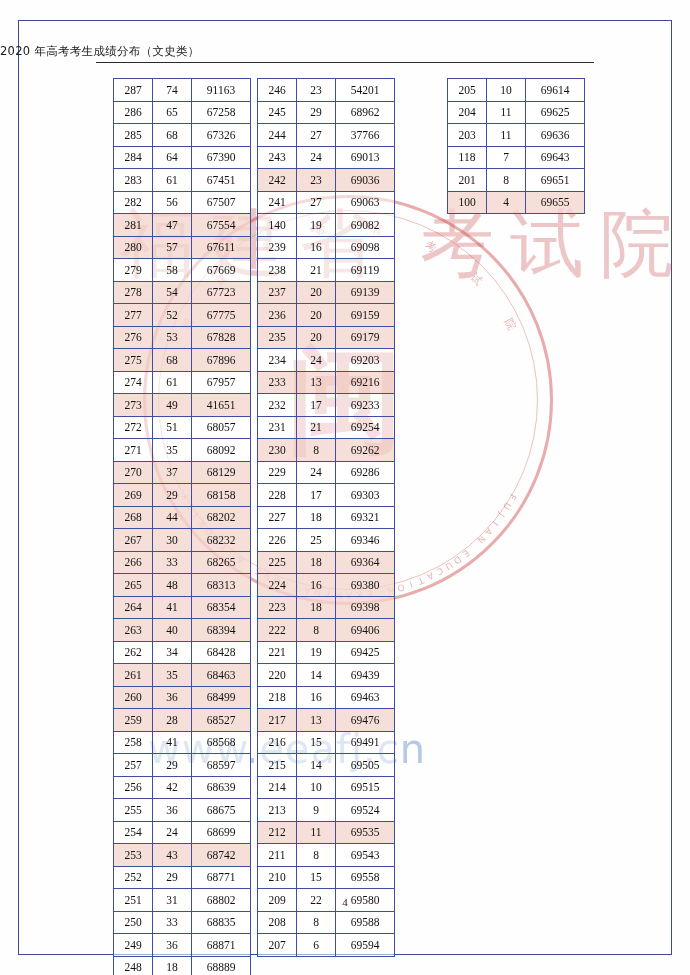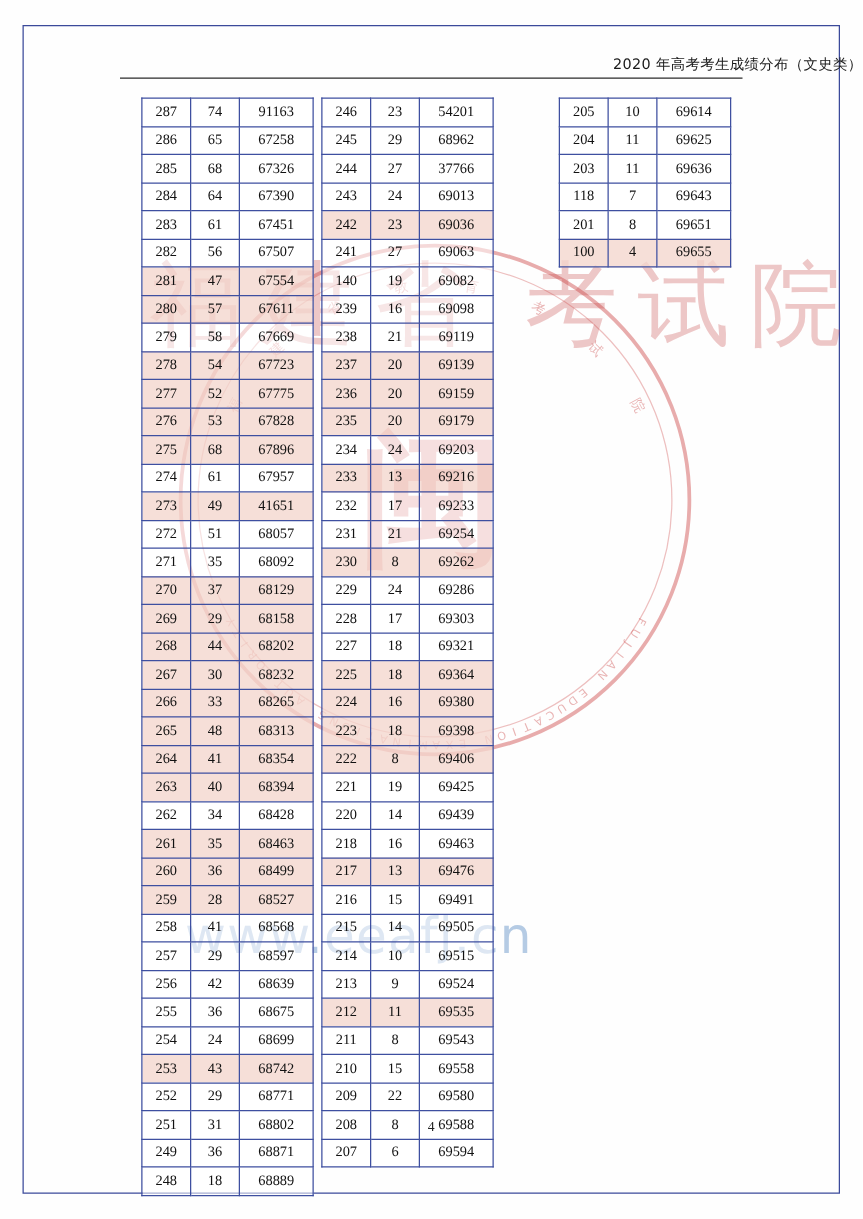--- a/index.html
+++ b/index.html
@@ -29,21 +29,21 @@
     width: 654px;
     height: 935px;
     border: 1px solid #3b4a9a;
     box-sizing: border-box;
   }
   .header-title {
     position: absolute;
     top: 44px;
     left: 0;
     width: 690px;
-    text-align: right;
+    text-align: left;
     font-size: 11.5px;
     color: #1a1a1a;
     letter-spacing: 0.3px;
     font-family: "DejaVu Sans", sans-serif;
   }
   .header-rule {
     position: absolute;
     left: 96px;
     top: 62px;
     width: 498px;
@@ -435,20 +435,25 @@
             <td class="c0">252</td>
             <td class="c1">29</td>
             <td class="c2">68771</td>
           </tr>
           <tr>
             <td class="c0">251</td>
             <td class="c1">31</td>
             <td class="c2">68802</td>
           </tr>
           <tr>
+            <td class="c0">250</td>
+            <td class="c1">33</td>
+            <td class="c2">68835</td>
+          </tr>
+          <tr>
             <td class="c0">249</td>
             <td class="c1">36</td>
             <td class="c2">68871</td>
           </tr>
           <tr>
             <td class="c0">248</td>
             <td class="c1">18</td>
             <td class="c2">68889</td>
           </tr>
         </tbody>
@@ -548,20 +553,25 @@
           <tr>
             <td class="c0">228</td>
             <td class="c1">17</td>
             <td class="c2">69303</td>
           </tr>
           <tr>
             <td class="c0">227</td>
             <td class="c1">18</td>
             <td class="c2">69321</td>
           </tr>
+          <tr>
+            <td class="c0">226</td>
+            <td class="c1">25</td>
+            <td class="c2">69346</td>
+          </tr>
           <tr class="hl">
             <td class="c0">225</td>
             <td class="c1">18</td>
             <td class="c2">69364</td>
           </tr>
           <tr class="hl">
             <td class="c0">224</td>
             <td class="c1">16</td>
             <td class="c2">69380</td>
           </tr>

